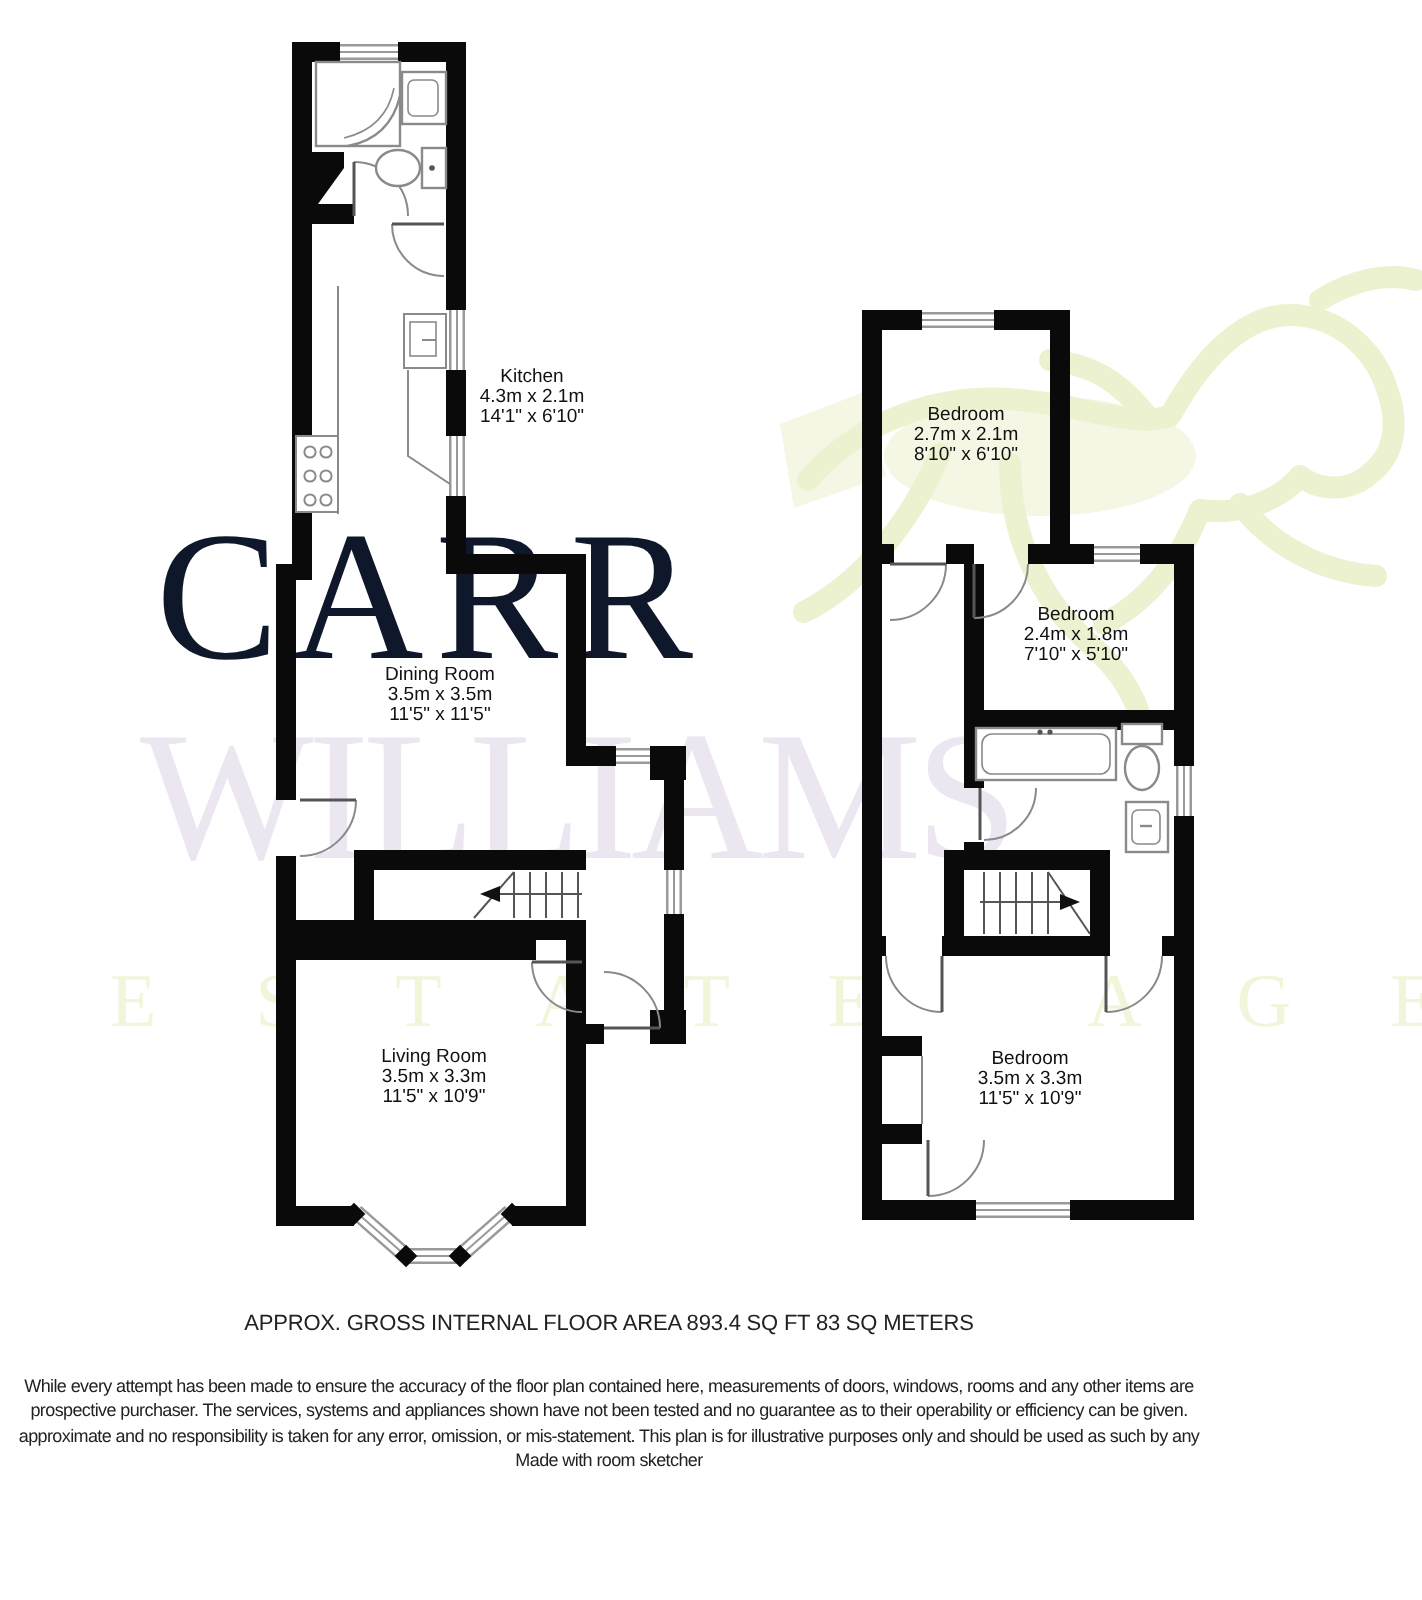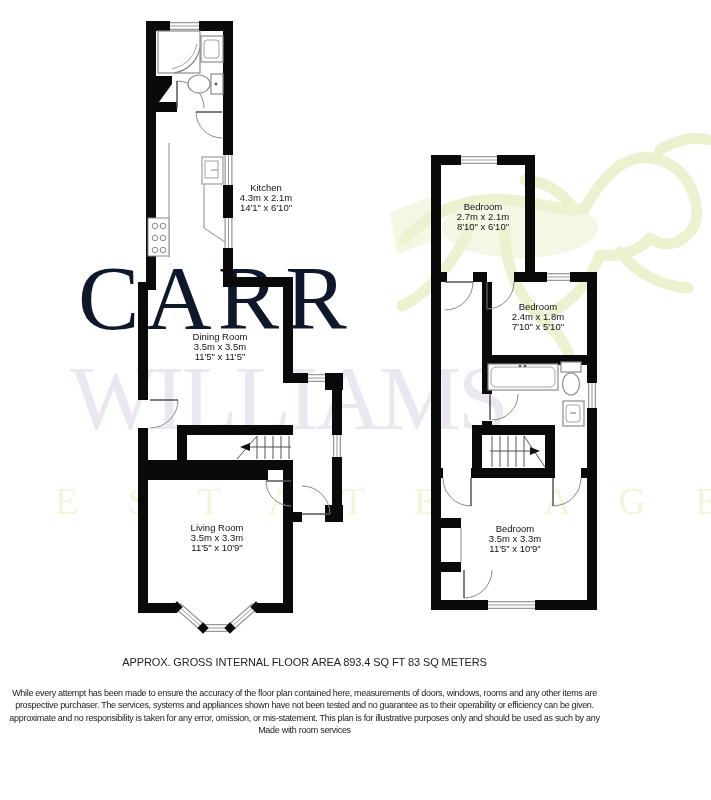--- a/index.html
+++ b/index.html
@@ -311,17 +311,17 @@
       </g>
     </g>
   </svg>
 
   <div class="footer">
     <div class="area-line">APPROX. GROSS INTERNAL FLOOR AREA 893.4 SQ FT 83 SQ METERS</div>
     <div class="disc">
       <div>While every attempt has been made to ensure the accuracy of the floor plan contained here, measurements of doors, windows, rooms and any other items are</div>
       <div>prospective purchaser.  The services, systems and appliances shown have not been tested and no guarantee as to their operability or efficiency can be given.</div>
       <div>approximate and no responsibility is taken for any error, omission, or mis-statement.  This plan is for illustrative purposes only and should be used as such by any</div>
-      <div>Made with room services</div>
+      <div>Made with room sketcher</div>
     </div>
   </div>
 
 </div>
 
 </body></html>

